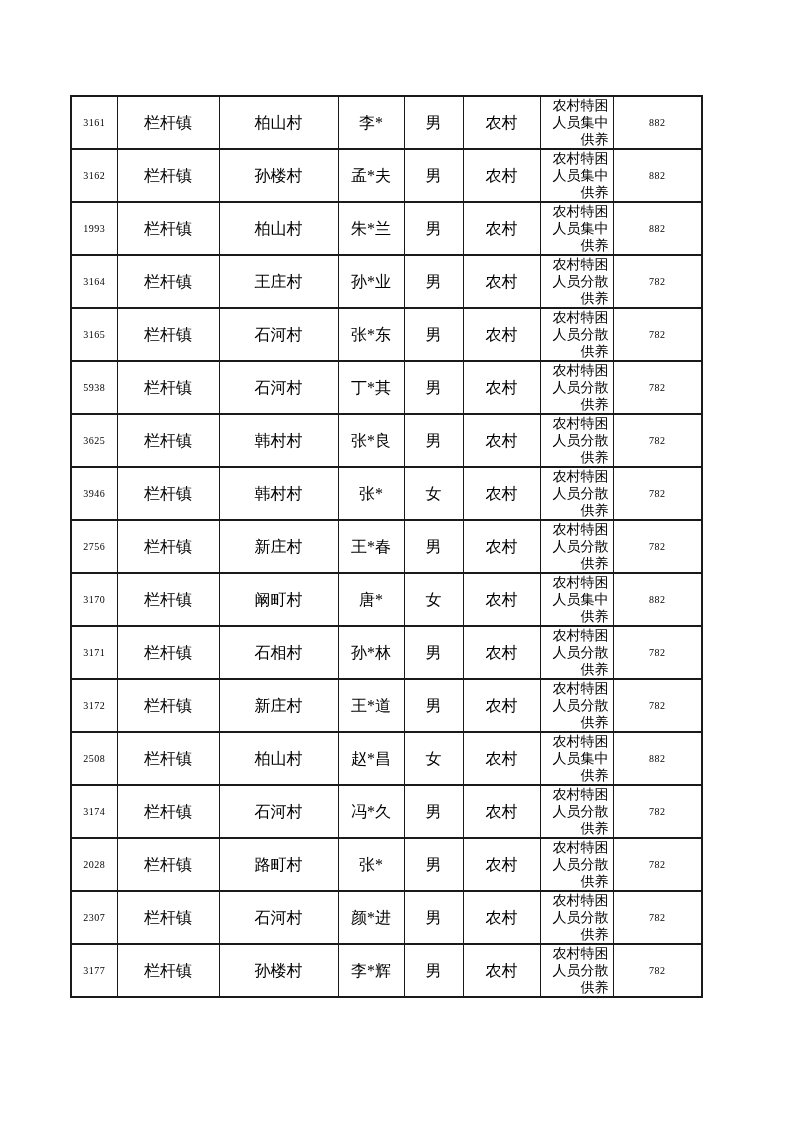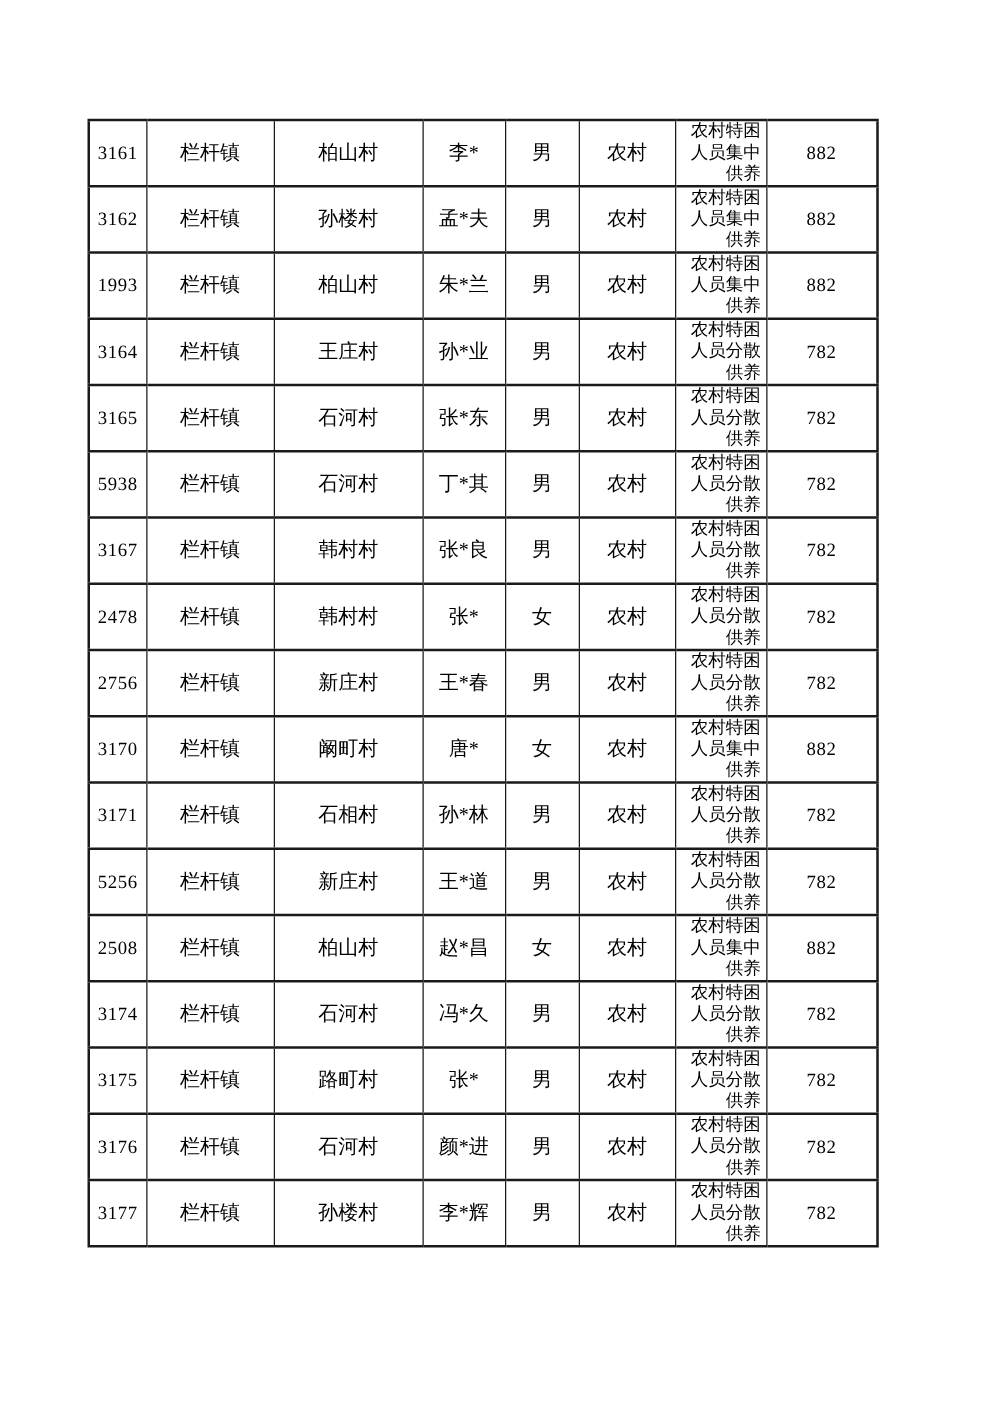--- a/index.html
+++ b/index.html
@@ -33,21 +33,21 @@
     text-align: center;
     vertical-align: middle;
     padding: 0;
     font-size: 16px;
     line-height: 20px;
     overflow: hidden;
     white-space: nowrap;
   }
   table.records td.c-seq,
   table.records td.c-amount {
-    font-size: 15px;
+    font-size: 10px;
     letter-spacing: 0.5px;
   }
   table.records td.c-category {
     font-size: 14px;
     line-height: 17px;
     padding: 0 4px;
     white-space: normal;
     word-break: break-all;
     text-align: right;
   }
@@ -128,32 +128,32 @@
     <td class="c-town">栏杆镇</td>
     <td class="c-village">石河村</td>
     <td class="c-name">丁*其</td>
     <td class="c-gender">男</td>
     <td class="c-residence">农村</td>
     <td class="c-category">农村特困人员分散供养</td>
     <td class="c-amount">782</td>
   </tr>
 
   <tr>
-    <td class="c-seq">3167</td>
+    <td class="c-seq">3625</td>
     <td class="c-town">栏杆镇</td>
     <td class="c-village">韩村村</td>
     <td class="c-name">张*良</td>
     <td class="c-gender">男</td>
     <td class="c-residence">农村</td>
     <td class="c-category">农村特困人员分散供养</td>
     <td class="c-amount">782</td>
   </tr>
 
   <tr>
-    <td class="c-seq">2478</td>
+    <td class="c-seq">3946</td>
     <td class="c-town">栏杆镇</td>
     <td class="c-village">韩村村</td>
     <td class="c-name">张*</td>
     <td class="c-gender">女</td>
     <td class="c-residence">农村</td>
     <td class="c-category">农村特困人员分散供养</td>
     <td class="c-amount">782</td>
   </tr>
 
   <tr>
@@ -183,21 +183,21 @@
     <td class="c-town">栏杆镇</td>
     <td class="c-village">石相村</td>
     <td class="c-name">孙*林</td>
     <td class="c-gender">男</td>
     <td class="c-residence">农村</td>
     <td class="c-category">农村特困人员分散供养</td>
     <td class="c-amount">782</td>
   </tr>
 
   <tr>
-    <td class="c-seq">5256</td>
+    <td class="c-seq">3172</td>
     <td class="c-town">栏杆镇</td>
     <td class="c-village">新庄村</td>
     <td class="c-name">王*道</td>
     <td class="c-gender">男</td>
     <td class="c-residence">农村</td>
     <td class="c-category">农村特困人员分散供养</td>
     <td class="c-amount">782</td>
   </tr>
 
   <tr>
@@ -216,32 +216,32 @@
     <td class="c-town">栏杆镇</td>
     <td class="c-village">石河村</td>
     <td class="c-name">冯*久</td>
     <td class="c-gender">男</td>
     <td class="c-residence">农村</td>
     <td class="c-category">农村特困人员分散供养</td>
     <td class="c-amount">782</td>
   </tr>
 
   <tr>
-    <td class="c-seq">3175</td>
+    <td class="c-seq">2028</td>
     <td class="c-town">栏杆镇</td>
     <td class="c-village">路町村</td>
     <td class="c-name">张*</td>
     <td class="c-gender">男</td>
     <td class="c-residence">农村</td>
     <td class="c-category">农村特困人员分散供养</td>
     <td class="c-amount">782</td>
   </tr>
 
   <tr>
-    <td class="c-seq">3176</td>
+    <td class="c-seq">2307</td>
     <td class="c-town">栏杆镇</td>
     <td class="c-village">石河村</td>
     <td class="c-name">颜*进</td>
     <td class="c-gender">男</td>
     <td class="c-residence">农村</td>
     <td class="c-category">农村特困人员分散供养</td>
     <td class="c-amount">782</td>
   </tr>
 
   <tr>

